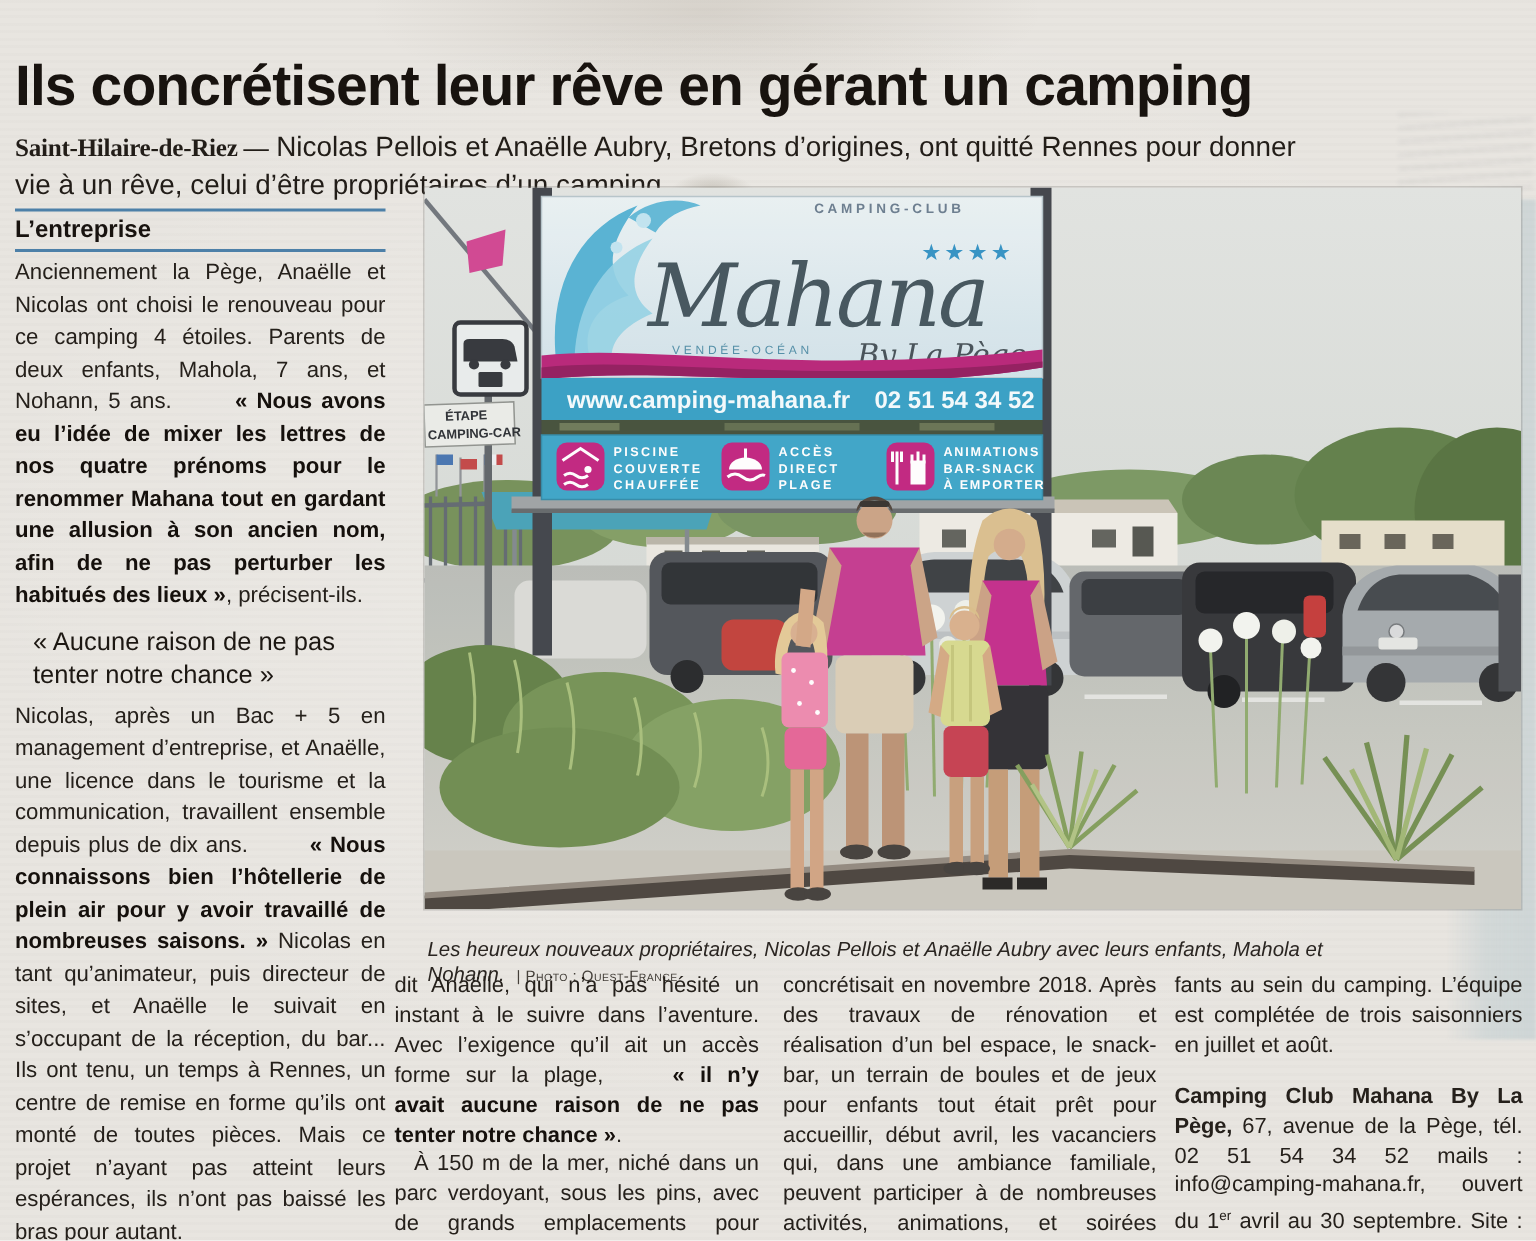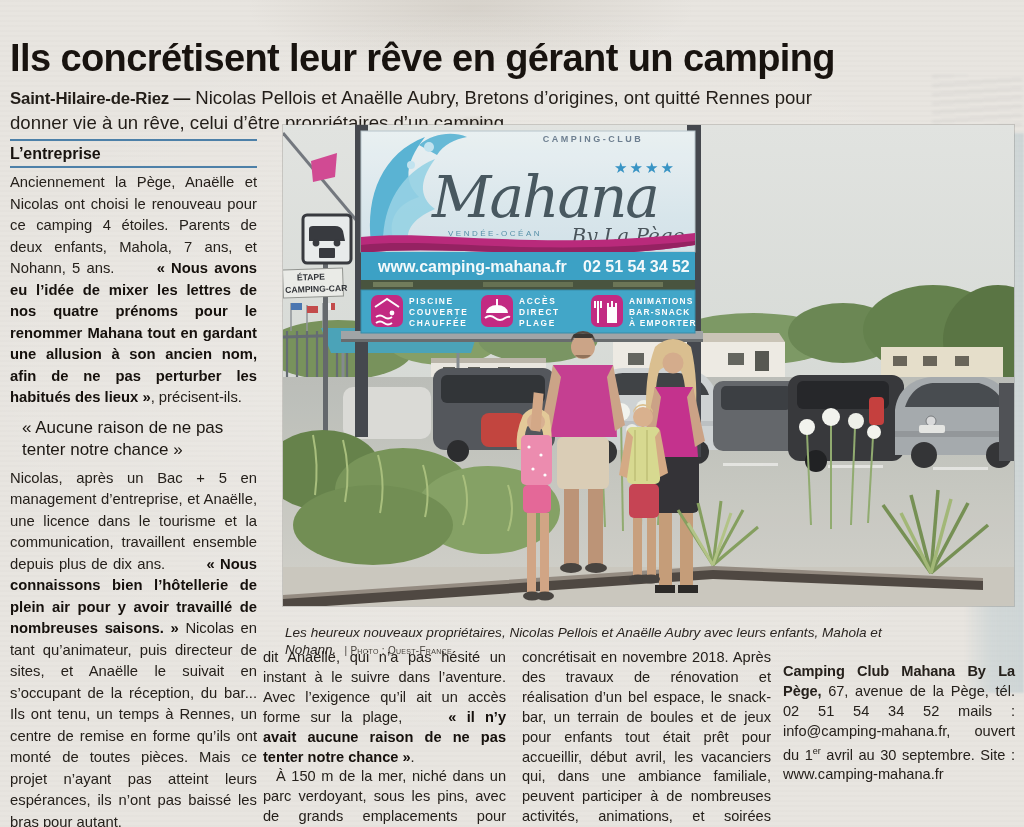--- a/index.html
+++ b/index.html
@@ -28,21 +28,21 @@
   }
   .headline{
     position:absolute;left:10px;top:12px;width:1000px;
     font-size:38px;font-weight:700;letter-spacing:-.6px;color:#18130f;
     white-space:nowrap;
   }
   .lead{
     position:absolute;left:10px;top:67px;width:862px;
     font-size:18.6px;line-height:24.5px;color:#221d18;
   }
-  .lead b{font-size:16.8px;letter-spacing:-.2px;}
+  .lead b{font-size:16.8px;letter-spacing:-.2px;font-family:Liberation Serif, serif;}
   .left-col{
     position:absolute;left:10px;top:139px;width:247px;
   }
   .rubric{
     border-top:2px solid #4d80a8;border-bottom:2px solid #4d80a8;
     padding:4px 0 3px 0;font-size:16px;font-weight:700;color:#18130f;
   }
   .body-txt{
     font-size:14.8px;line-height:21.5px;text-align:justify;color:#25201b;
   }
@@ -444,16 +444,17 @@
   <p class="caption"><span>Les heureux nouveaux propriétaires, Nicolas Pellois et Anaëlle Aubry avec leurs enfants, Mahola et Nohann.</span><span class="credit">| Photo : Ouest-France</span></p>
 
   <div class="bcol" id="bcol1">
     <p class="body-txt"><span>dit Anaëlle, qui n’a pas hésité un instant à le suivre dans l’aventure. Avec l’exigence qu’il ait un accès forme sur la plage, </span><b class="q">« il n’y avait aucune raison de ne pas tenter notre chance »</b><span>.</span></p>
     <p class="body-txt indent">À 150 m de la mer, niché dans un parc verdoyant, sous les pins, avec de grands emplacements pour tentes, caravanes et camping-cars et doté d’une piscine couverte, le rêve se</p>
   </div>
   <div class="bcol" id="bcol2">
     <p class="body-txt">concrétisait en novembre 2018. Après des travaux de rénovation et réalisation d’un bel espace, le snack-bar, un terrain de boules et de jeux pour enfants tout était prêt pour accueillir, début avril, les vacanciers qui, dans une ambiance familiale, peuvent participer à de nombreuses activités, animations, et soirées diverses pour tous sans oublier le club-en-</p>
   </div>
   <div class="bcol" id="bcol3">
+    <p class="body-txt">fants au sein du camping. L’équipe est complétée de trois saisonniers en juillet et août.</p>
     <p class="body-txt contact"><b>Camping Club Mahana By La Pège,</b><span> 67, avenue de la Pège, tél. 02 51 54 34 52 mails : info@camping-mahana.fr, ouvert du 1</span><sup>er</sup><span> avril au 30 septembre. Site : www.camping-mahana.fr</span></p>
   </div>
 
 </div>
 
 </body></html>

